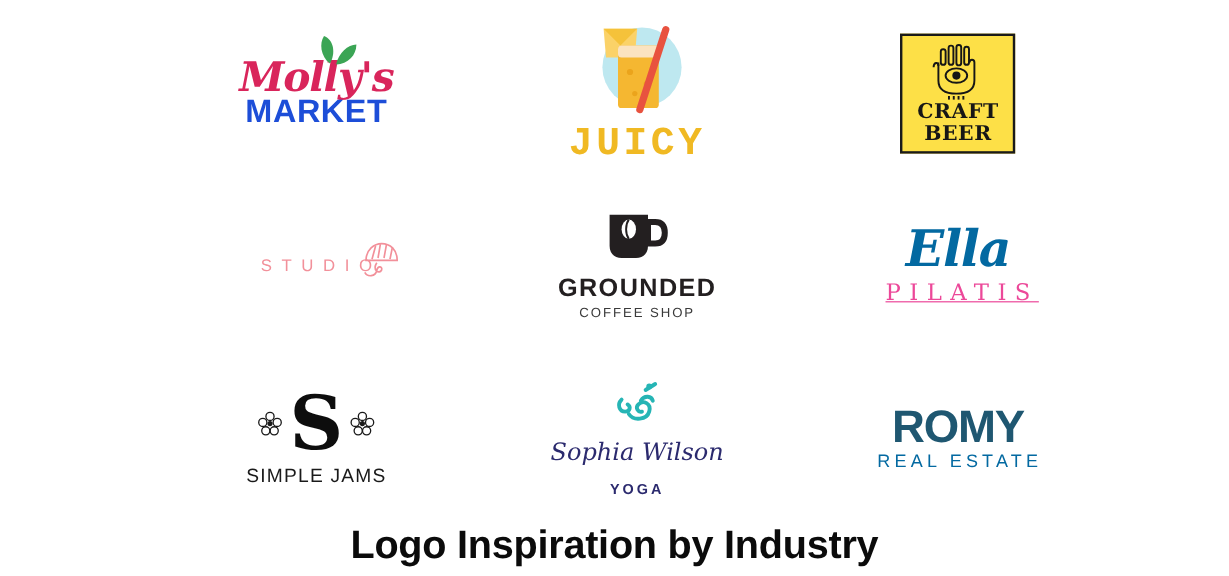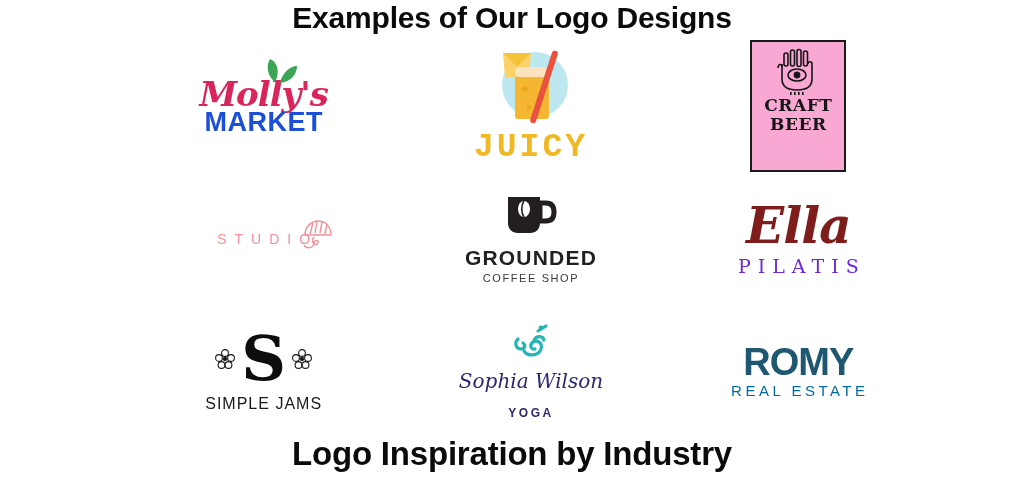--- a/index.html
+++ b/index.html
@@ -79,25 +79,25 @@
     font-size: 33px;
     color: #F0B923;
     letter-spacing: 3px;
     display: block;
     margin-top: -2px;
   }
 
   
   .craftbeer {
     border: 2px solid #1a1a1a;
-    width: 96px; height: 132px;
+    width: 96px; height: 100px;
     display: flex; flex-direction: column;
     align-items: center; justify-content: flex-start;
     padding-top: 6px;
-    background: #f9a8d4;
+    background: #fde047;
   }
   .craftbeer .cb-word {
     font-family: "DejaVu Serif", serif;
     font-weight: bold;
     font-size: 17px;
     color: #161616;
     letter-spacing: 0.5px;
     line-height: 19px;
   }
 
@@ -141,33 +141,34 @@
     display: block;
     margin-top: 5px;
   }
 
   
   .ella { text-align: center; line-height: 1; }
   .ella .script {
     font-family: "DejaVu Serif", serif;
     font-style: italic;
     font-weight: bold;
-    font-size: 50px;
-    color: #7f1d1d;
+    font-size: 42px;
+    color: #0369a1;
     letter-spacing: -1px;
     display: block;
   }
   .ella .sub {
     font-family: "DejaVu Serif", serif;
     font-size: 19px;
-    color: #6d28d9;
+    color: #ec4899;
     letter-spacing: 7px;
     display: block;
     margin-top: 6px;
     padding-left: 7px;
+    text-decoration: underline;
   }
 
   
   .simple { text-align: center; line-height: 1; }
   .simple .mono-row {
     display: flex; align-items: center; justify-content: center;
     gap: 5px;
   }
   .simple .mono {
     font-family: "DejaVu Serif", serif;
@@ -223,21 +224,20 @@
     display: block;
     margin-top: 2px;
     padding-left: 3px;
   }
 </style>
 </head>
 <body>
 
 <div class="page">
 
-  <div class="heading heading-top">Examples of Our Logo Designs</div>
 
   <div class="grid">
 
     <div class="cell">
       <div class="logo mollys">
         <svg class="leaves" width="40" height="26" viewBox="0 0 40 26">
           <path d="M14 25 C6 19 5 8 9 2 C17 5 19 16 14 25 Z" fill="#3BA555"></path>
           <path d="M19 26 C21 16 29 9 36 9 C36 18 29 25 19 26 Z" fill="#3BA555"></path>
         </svg>
         <span class="script">Molly's</span>

